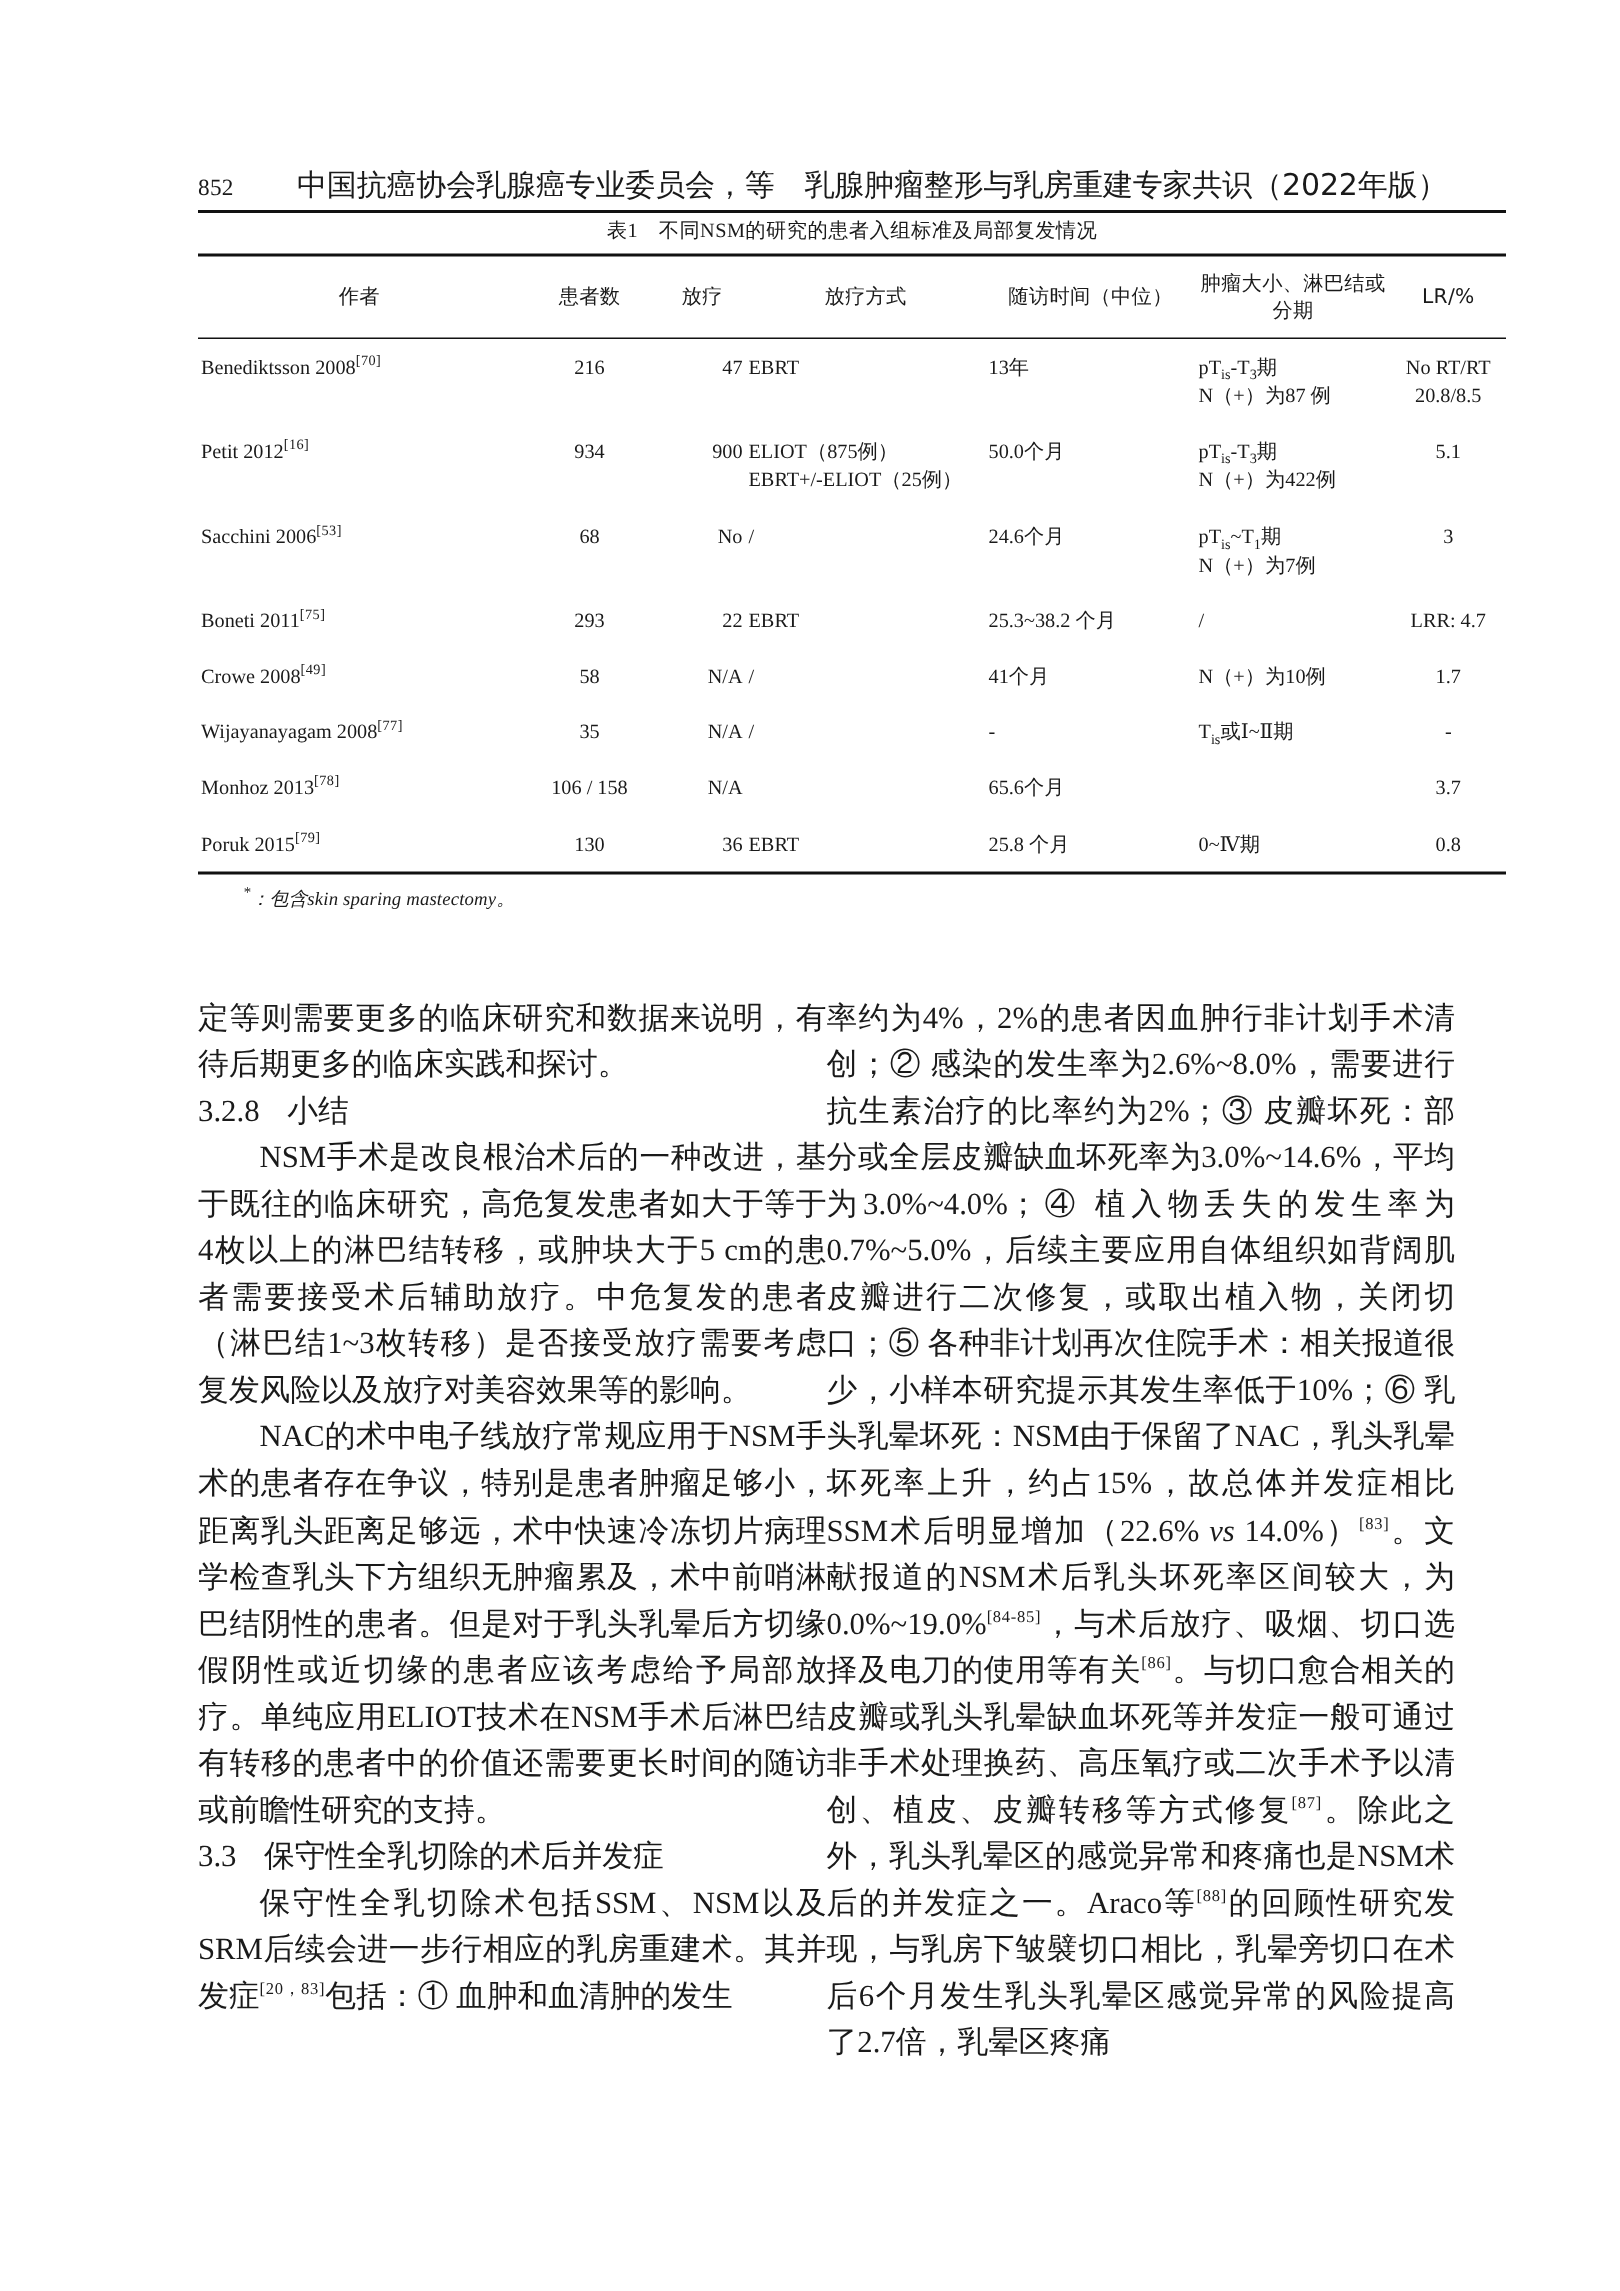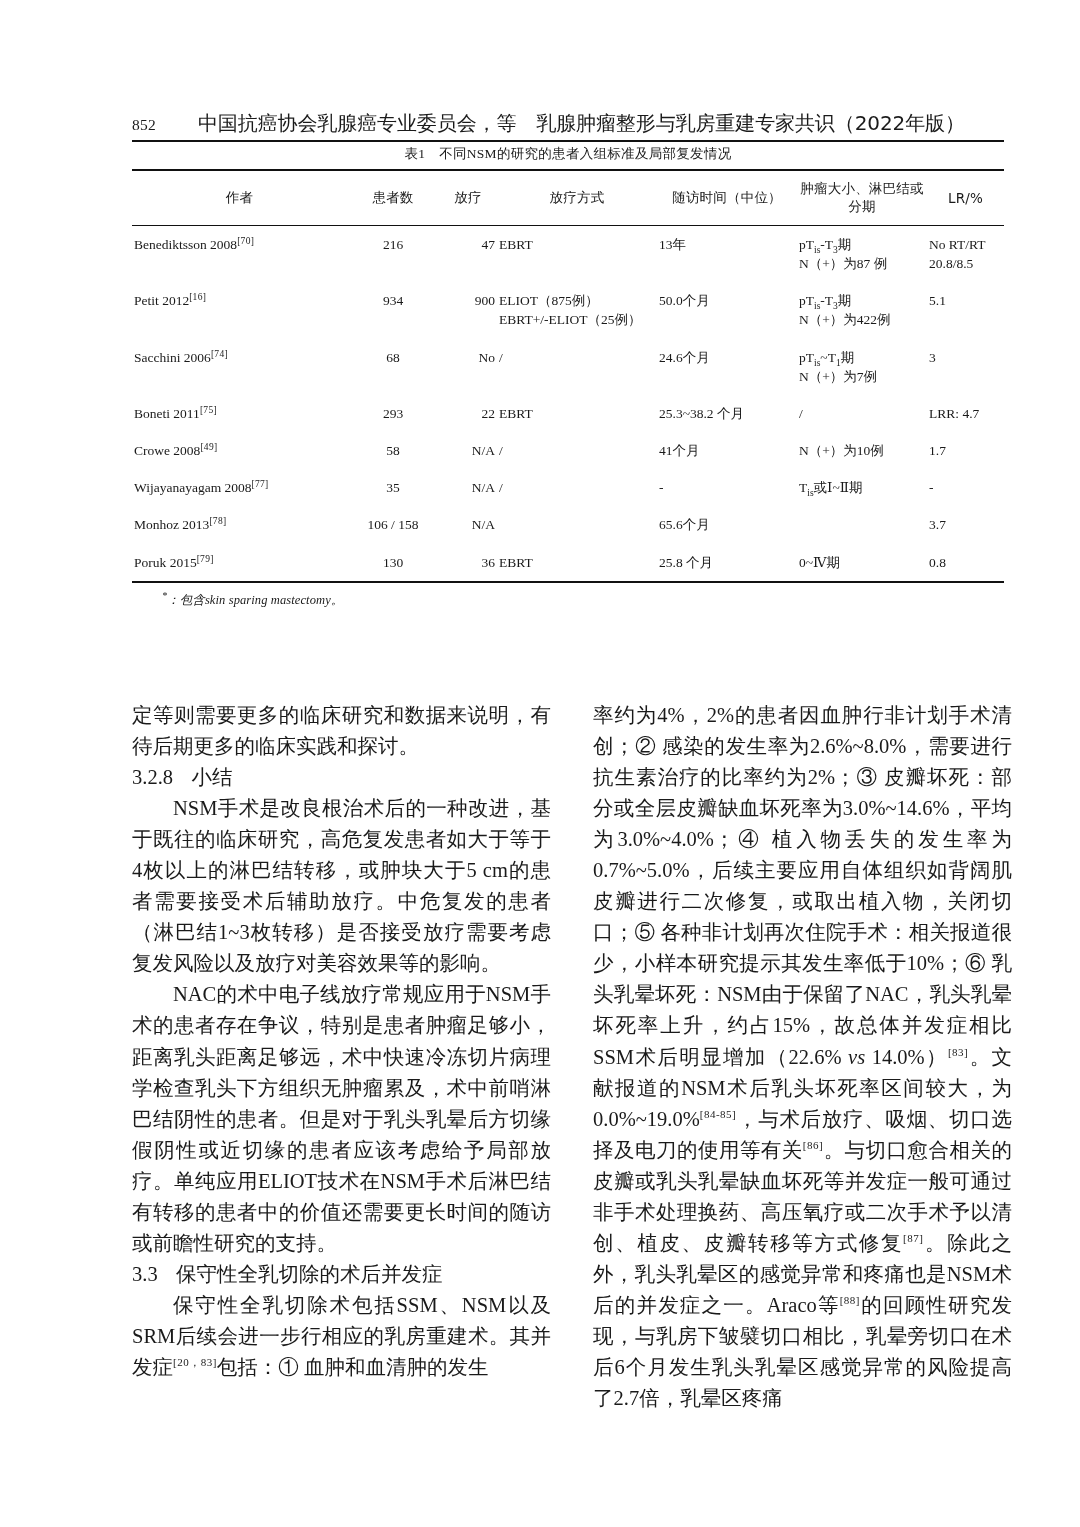--- a/index.html
+++ b/index.html
@@ -99,21 +99,21 @@
   col.c-follow   { width: 140px; }
   col.c-stage    { width: 130px; }
   col.c-lr       { width: 77px;  }
 
   td.author   { text-align: left;   padding-left: 6px; }
   td.num      { text-align: center; }
   td.rt       { text-align: right; }
   td.mode     { text-align: left;   padding-left: 4px; }
   td.follow   { text-align: left;   padding-left: 4px; }
   td.stage    { text-align: left;   padding-left: 4px; }
-  td.lr       { text-align: left;   padding-left: 4px; }
+  td.lr       { text-align: center;   padding-left: 4px; }
 
   th.author   { text-align: center; }
   th.mode     { text-align: center; }
 
   .ref {
     font-size: 9.5px;
     vertical-align: super;
     line-height: 0;
     letter-spacing: 0.3px;
   }
@@ -128,24 +128,23 @@
     padding: 7px 0 0 30px;
     letter-spacing: 0.1px;
     font-style: italic;
   }
   .tbl-note .star { vertical-align: super; font-size: 10px; }
 
   
   .body-cols {
     position: absolute;
     left: 105px;
-    top: 700px;
+    top: 664px;
     width: 880px;
     display: flex;
-    gap: 42px;
   }
   .col {
     width: 419px;
   }
   p.para {
     margin: 0;
     font-size: 20.5px;
     line-height: 1.515;
     text-align: justify;
     text-justify: inter-ideograph;
@@ -246,21 +245,21 @@
             <td class="follow">50.0个月</td>
             <td class="stage">
               <span class="ln2"><span>pT</span><span class="sub">is</span><span>-T</span><span class="sub">3</span><span>期</span></span>
               <span class="ln2">N（+）为422例</span>
             </td>
             <td class="lr">
               <span class="ln2">5.1</span>
             </td>
           </tr>
           <tr>
-            <td class="author"><span>Sacchini 2006</span><span class="ref">[74]</span></td>
+            <td class="author"><span>Sacchini 2006</span><span class="ref">[53]</span></td>
             <td class="num">68</td>
             <td class="rt">No</td>
             <td class="mode">
               <span class="ln2">/</span>
             </td>
             <td class="follow">24.6个月</td>
             <td class="stage">
               <span class="ln2"><span>pT</span><span class="sub">is</span><span>~T</span><span class="sub">1</span><span>期</span></span>
               <span class="ln2">N（+）为7例</span>
             </td>

